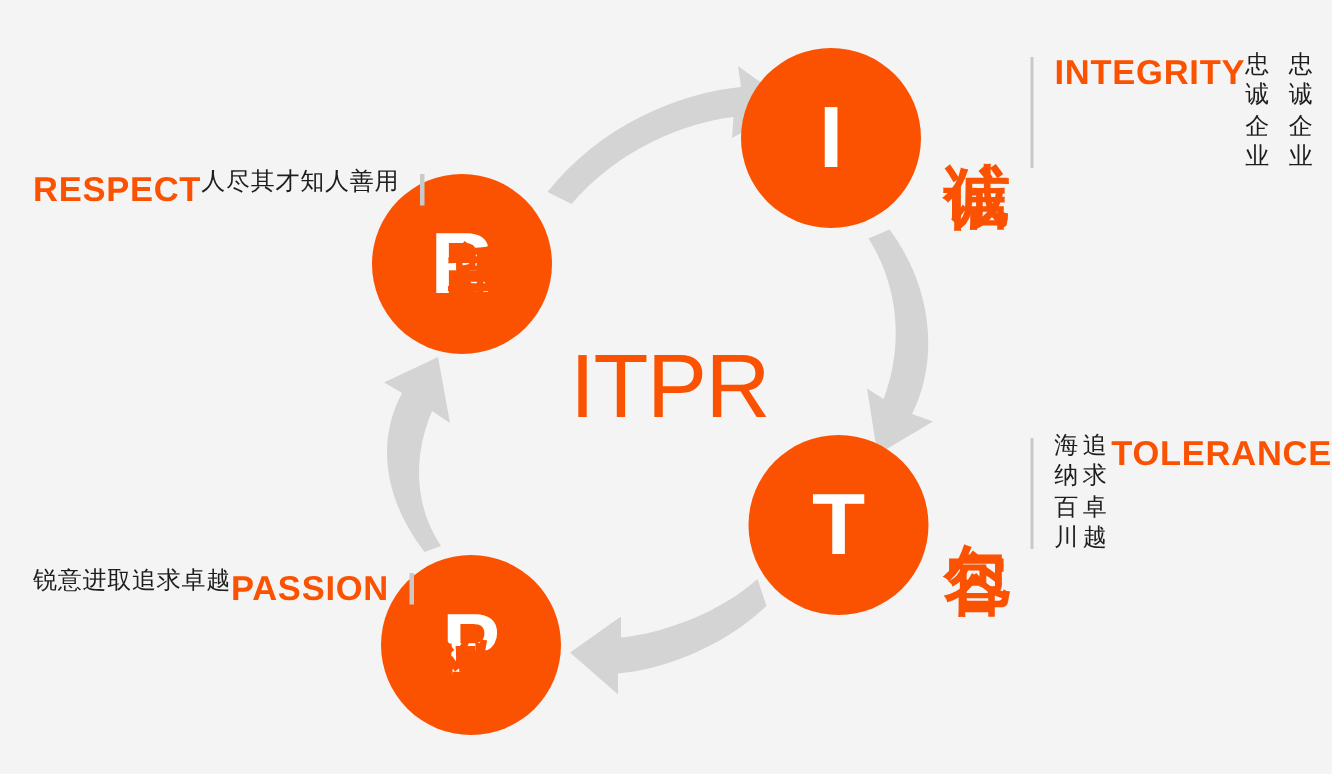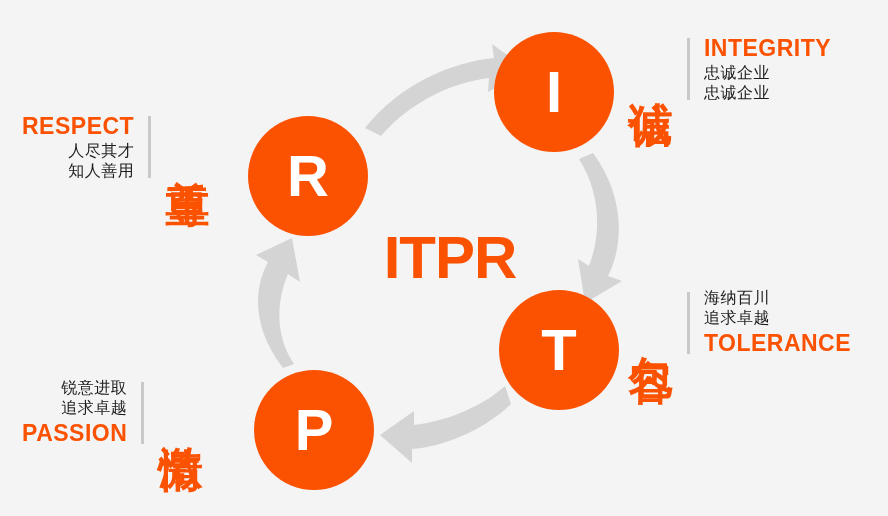--- a/index.html
+++ b/index.html
@@ -33,24 +33,23 @@
   #node-r { left:248px; top:116px; }
   #node-i { left:494px; top:32px; }
   #node-t { left:499px; top:290px; }
   #node-p { left:254px; top:370px; }
 
   
   #center-word {
     position:absolute;
     left:380px; top:228px;
     width:140px;
-    text-align:center;
     color:#fb5202;
     font-size:60px;
-    font-weight:bold;
+    font-weight:normal;
     letter-spacing:-1px;
     line-height:1;
   }
 
   
   .block { position:absolute; display:flex; align-items:center; }
   .cn-big {
     color:#fb5202;
     font-size:44px;
     font-weight:bold;
@@ -58,21 +57,21 @@
     writing-mode:vertical-rl;
     text-orientation:upright;
     letter-spacing:2px;
   }
   .divider {
     width:3px;
     background:#c9c9c9;
     align-self:stretch;
     margin:4px 14px;
   }
-  .lines { display:flex; flex-direction:column; }
+  .lines { display:flex; }
   .lines .en {
     color:#fb5202;
     font-size:23px;
     font-weight:bold;
     letter-spacing:0.5px;
     line-height:1.25;
   }
   .lines .cn {
     color:#1d1d1d;
     font-size:16px;

